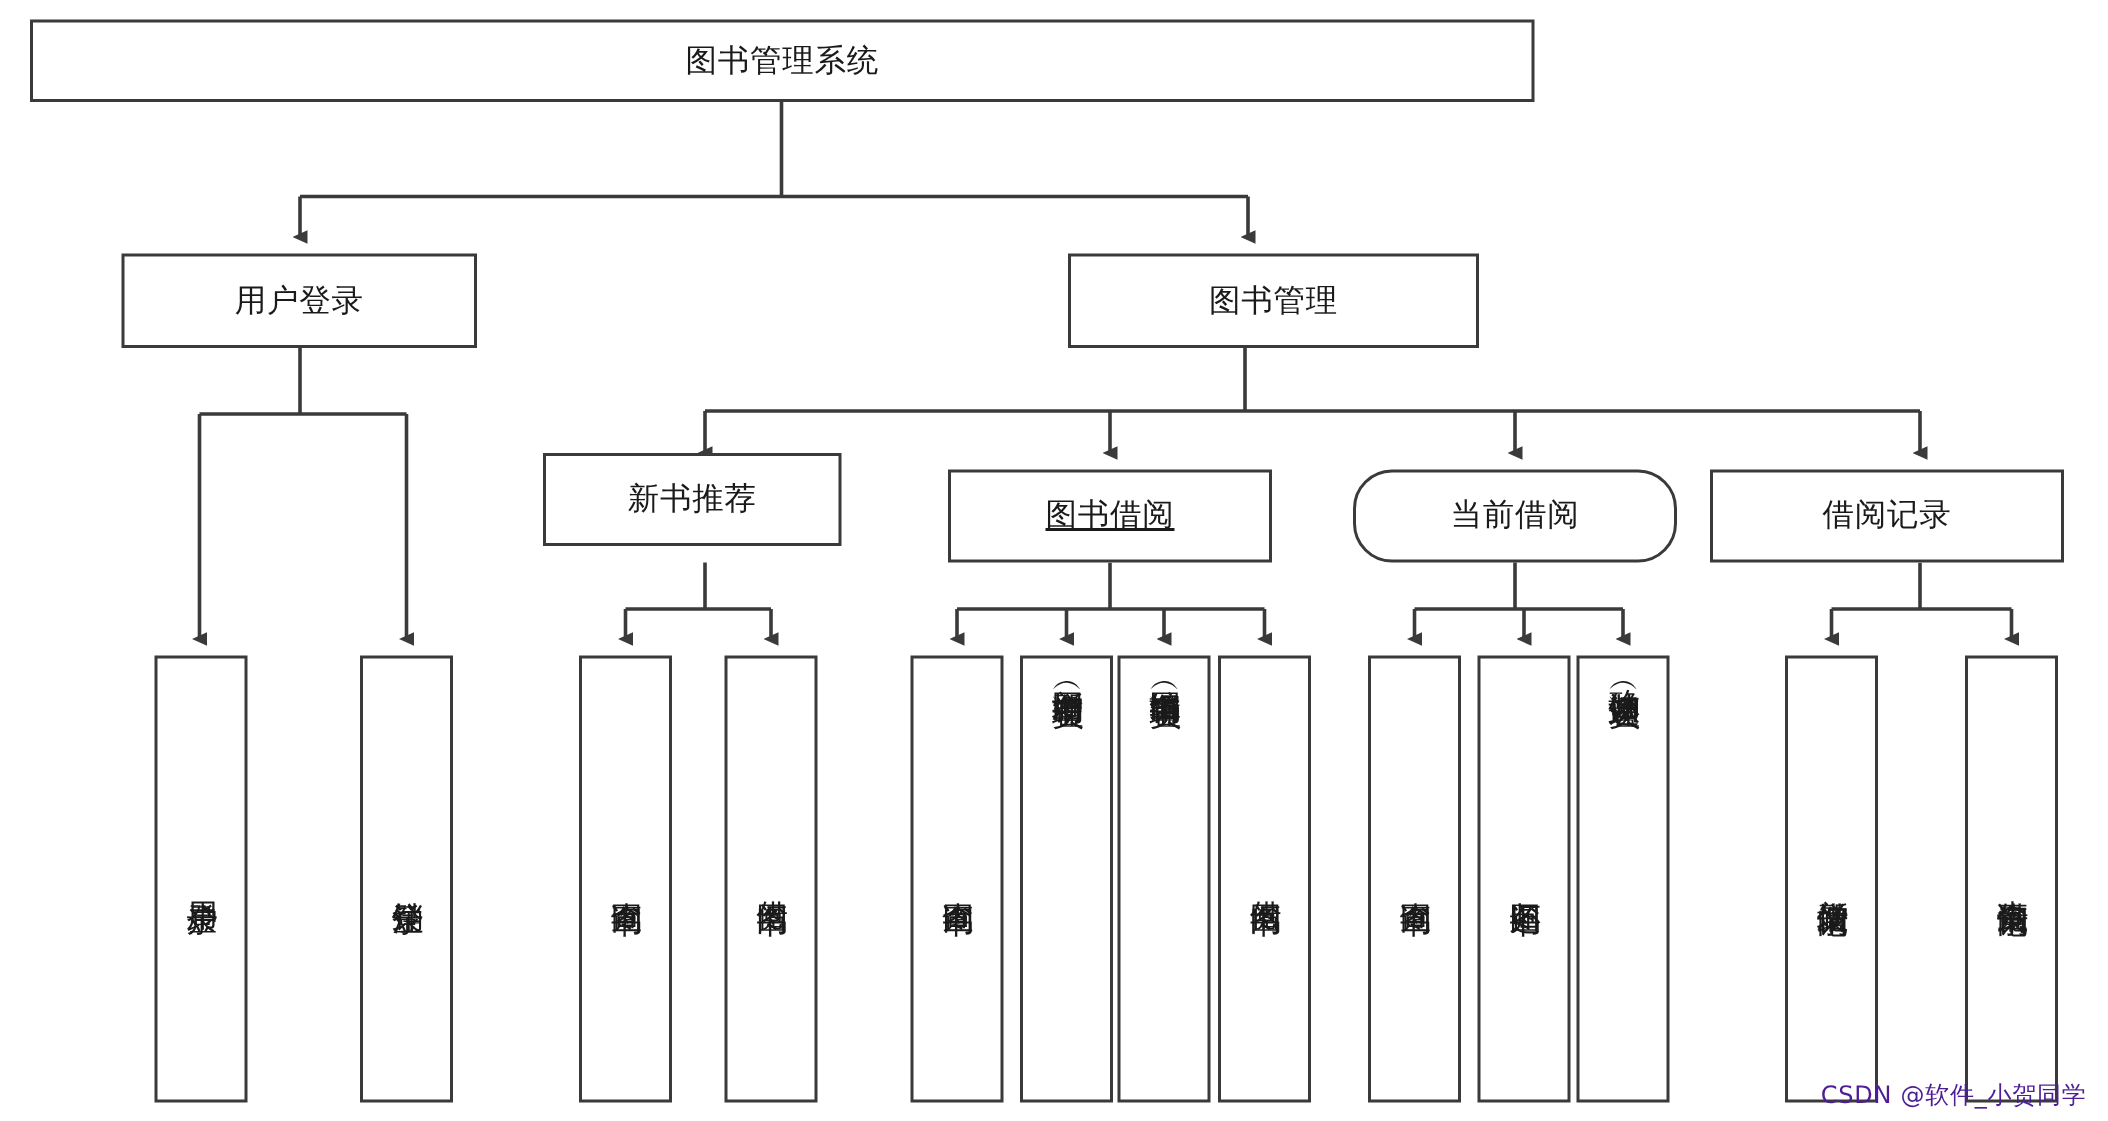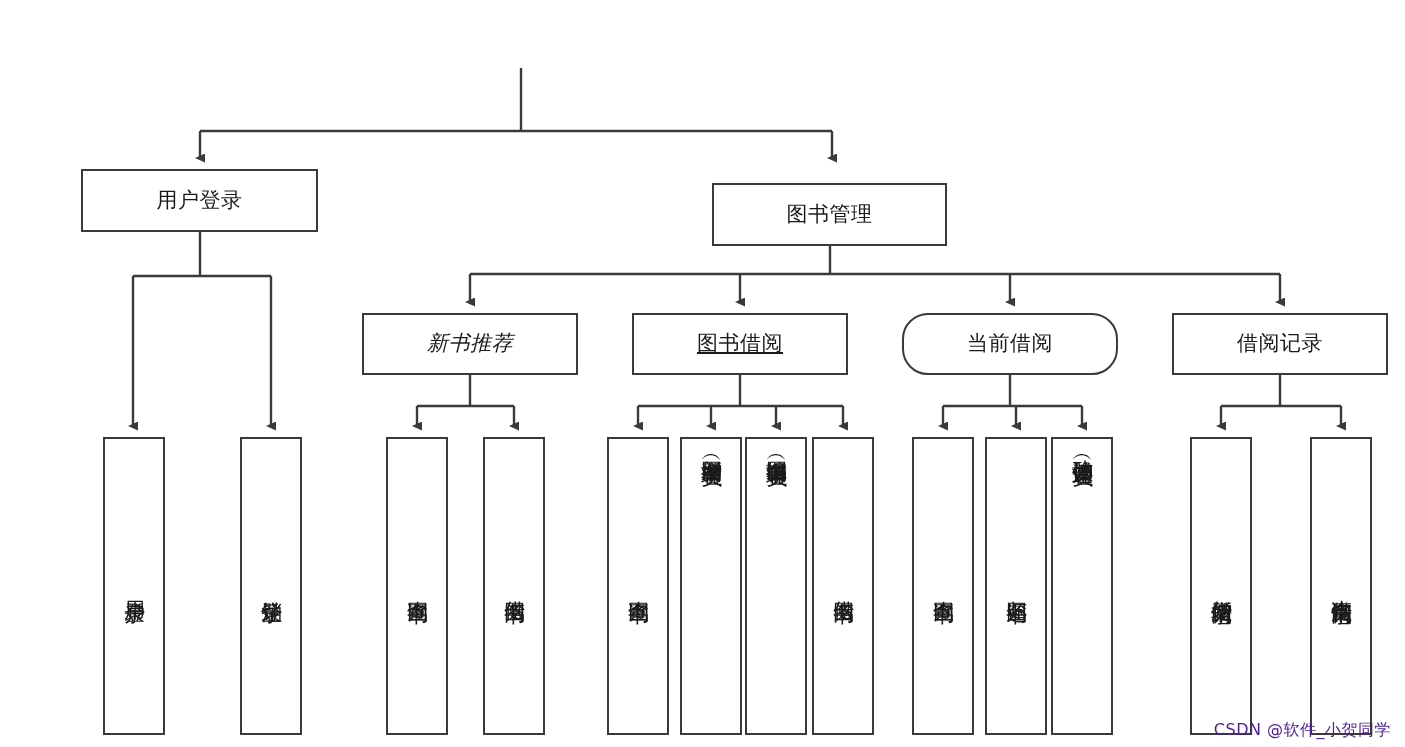--- a/index.html
+++ b/index.html
@@ -116,41 +116,44 @@
       <path d="M1016,406 L1016,426" marker-end="url(#arrow)"></path>
       <path d="M1082,406 L1082,426" marker-end="url(#arrow)"></path>
 
       <path d="M1280,375 L1280,406"></path>
       <path d="M1221,406 L1341,406"></path>
       <path d="M1221,406 L1221,426" marker-end="url(#arrow)"></path>
       <path d="M1341,406 L1341,426" marker-end="url(#arrow)"></path>
     </g>
   </svg>
 
+  <div class="node-box" id="root-node" style="left: 20px; top: 13px; width: 1003px; height: 55px;">
+    <span class="node-label-h">图书管理系统</span>
+  </div>
 
   <div id="level2-container">
       <div class="node-box" style="left: 81px; top: 169px; width: 237px; height: 63px;">
         <span class="node-label-h">用户登录</span>
       </div>
-      <div class="node-box" style="left: 712px; top: 169px; width: 235px; height: 63px; margin-top: 14px;">
+      <div class="node-box" style="left: 712px; top: 169px; width: 274px; height: 63px;">
         <span class="node-label-h">图书管理</span>
       </div>
     </div>
 
   <div id="level3-container">
-      <div class="node-box" style="left: 362px; top: 313px; width: 216px; height: 62px; font-style: italic;">
+      <div class="node-box" style="left: 362px; top: 302px; width: 199px; height: 62px;">
         <span class="node-label-h">新书推荐</span>
       </div>
       <div class="node-box" style="left: 632px; top: 313px; width: 216px; height: 62px; text-decoration: underline;">
         <span class="node-label-h">图书借阅</span>
       </div>
       <div class="node-box" style="left: 902px; top: 313px; width: 216px; height: 62px; border-radius: 26px;">
         <span class="node-label-h">当前借阅</span>
       </div>
-      <div class="node-box" style="left: 1172px; top: 313px; width: 216px; height: 62px;">
+      <div class="node-box" style="left: 1140px; top: 313px; width: 236px; height: 62px;">
         <span class="node-label-h">借阅记录</span>
       </div>
     </div>
 
   <div id="leaves-container">
       <div class="node-box leaf-box center-v" style="left: 103px; top: 437px; width: 62px; height: 298px;">
         <span class="node-label-v">用户登录</span>
       </div>
       <div class="node-box leaf-box center-v" style="left: 240px; top: 437px; width: 62px; height: 298px;">
         <span class="node-label-v">注销登录</span>

